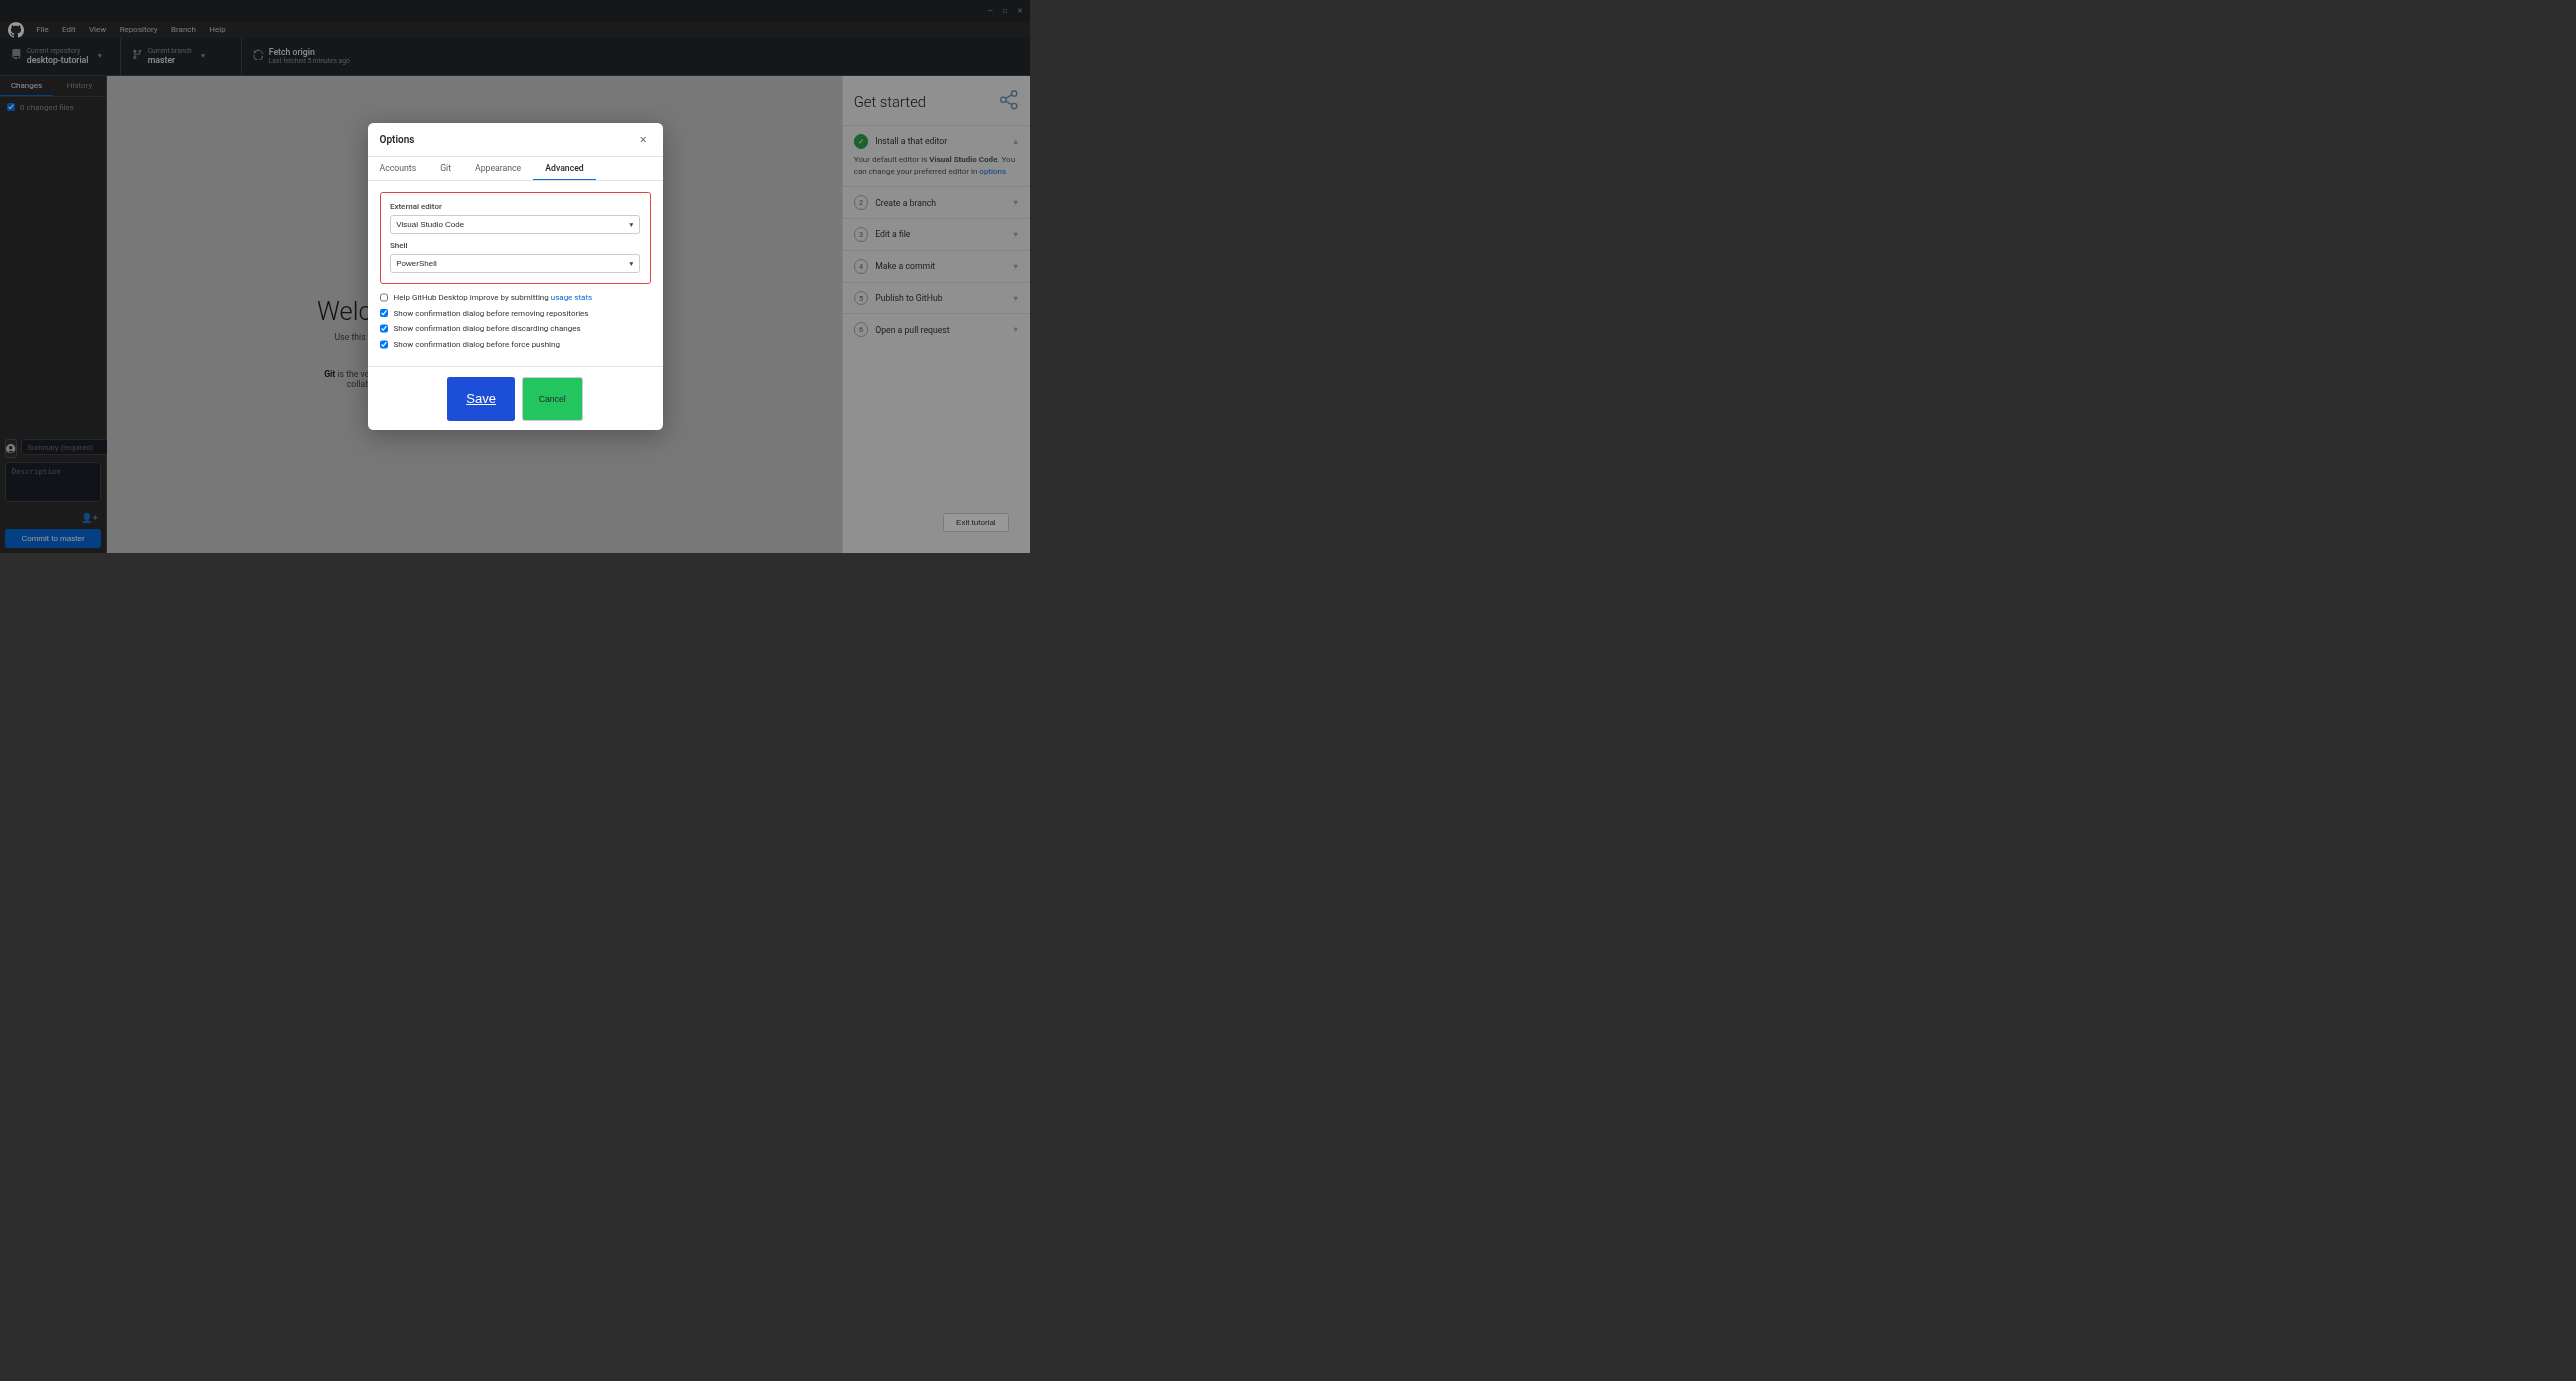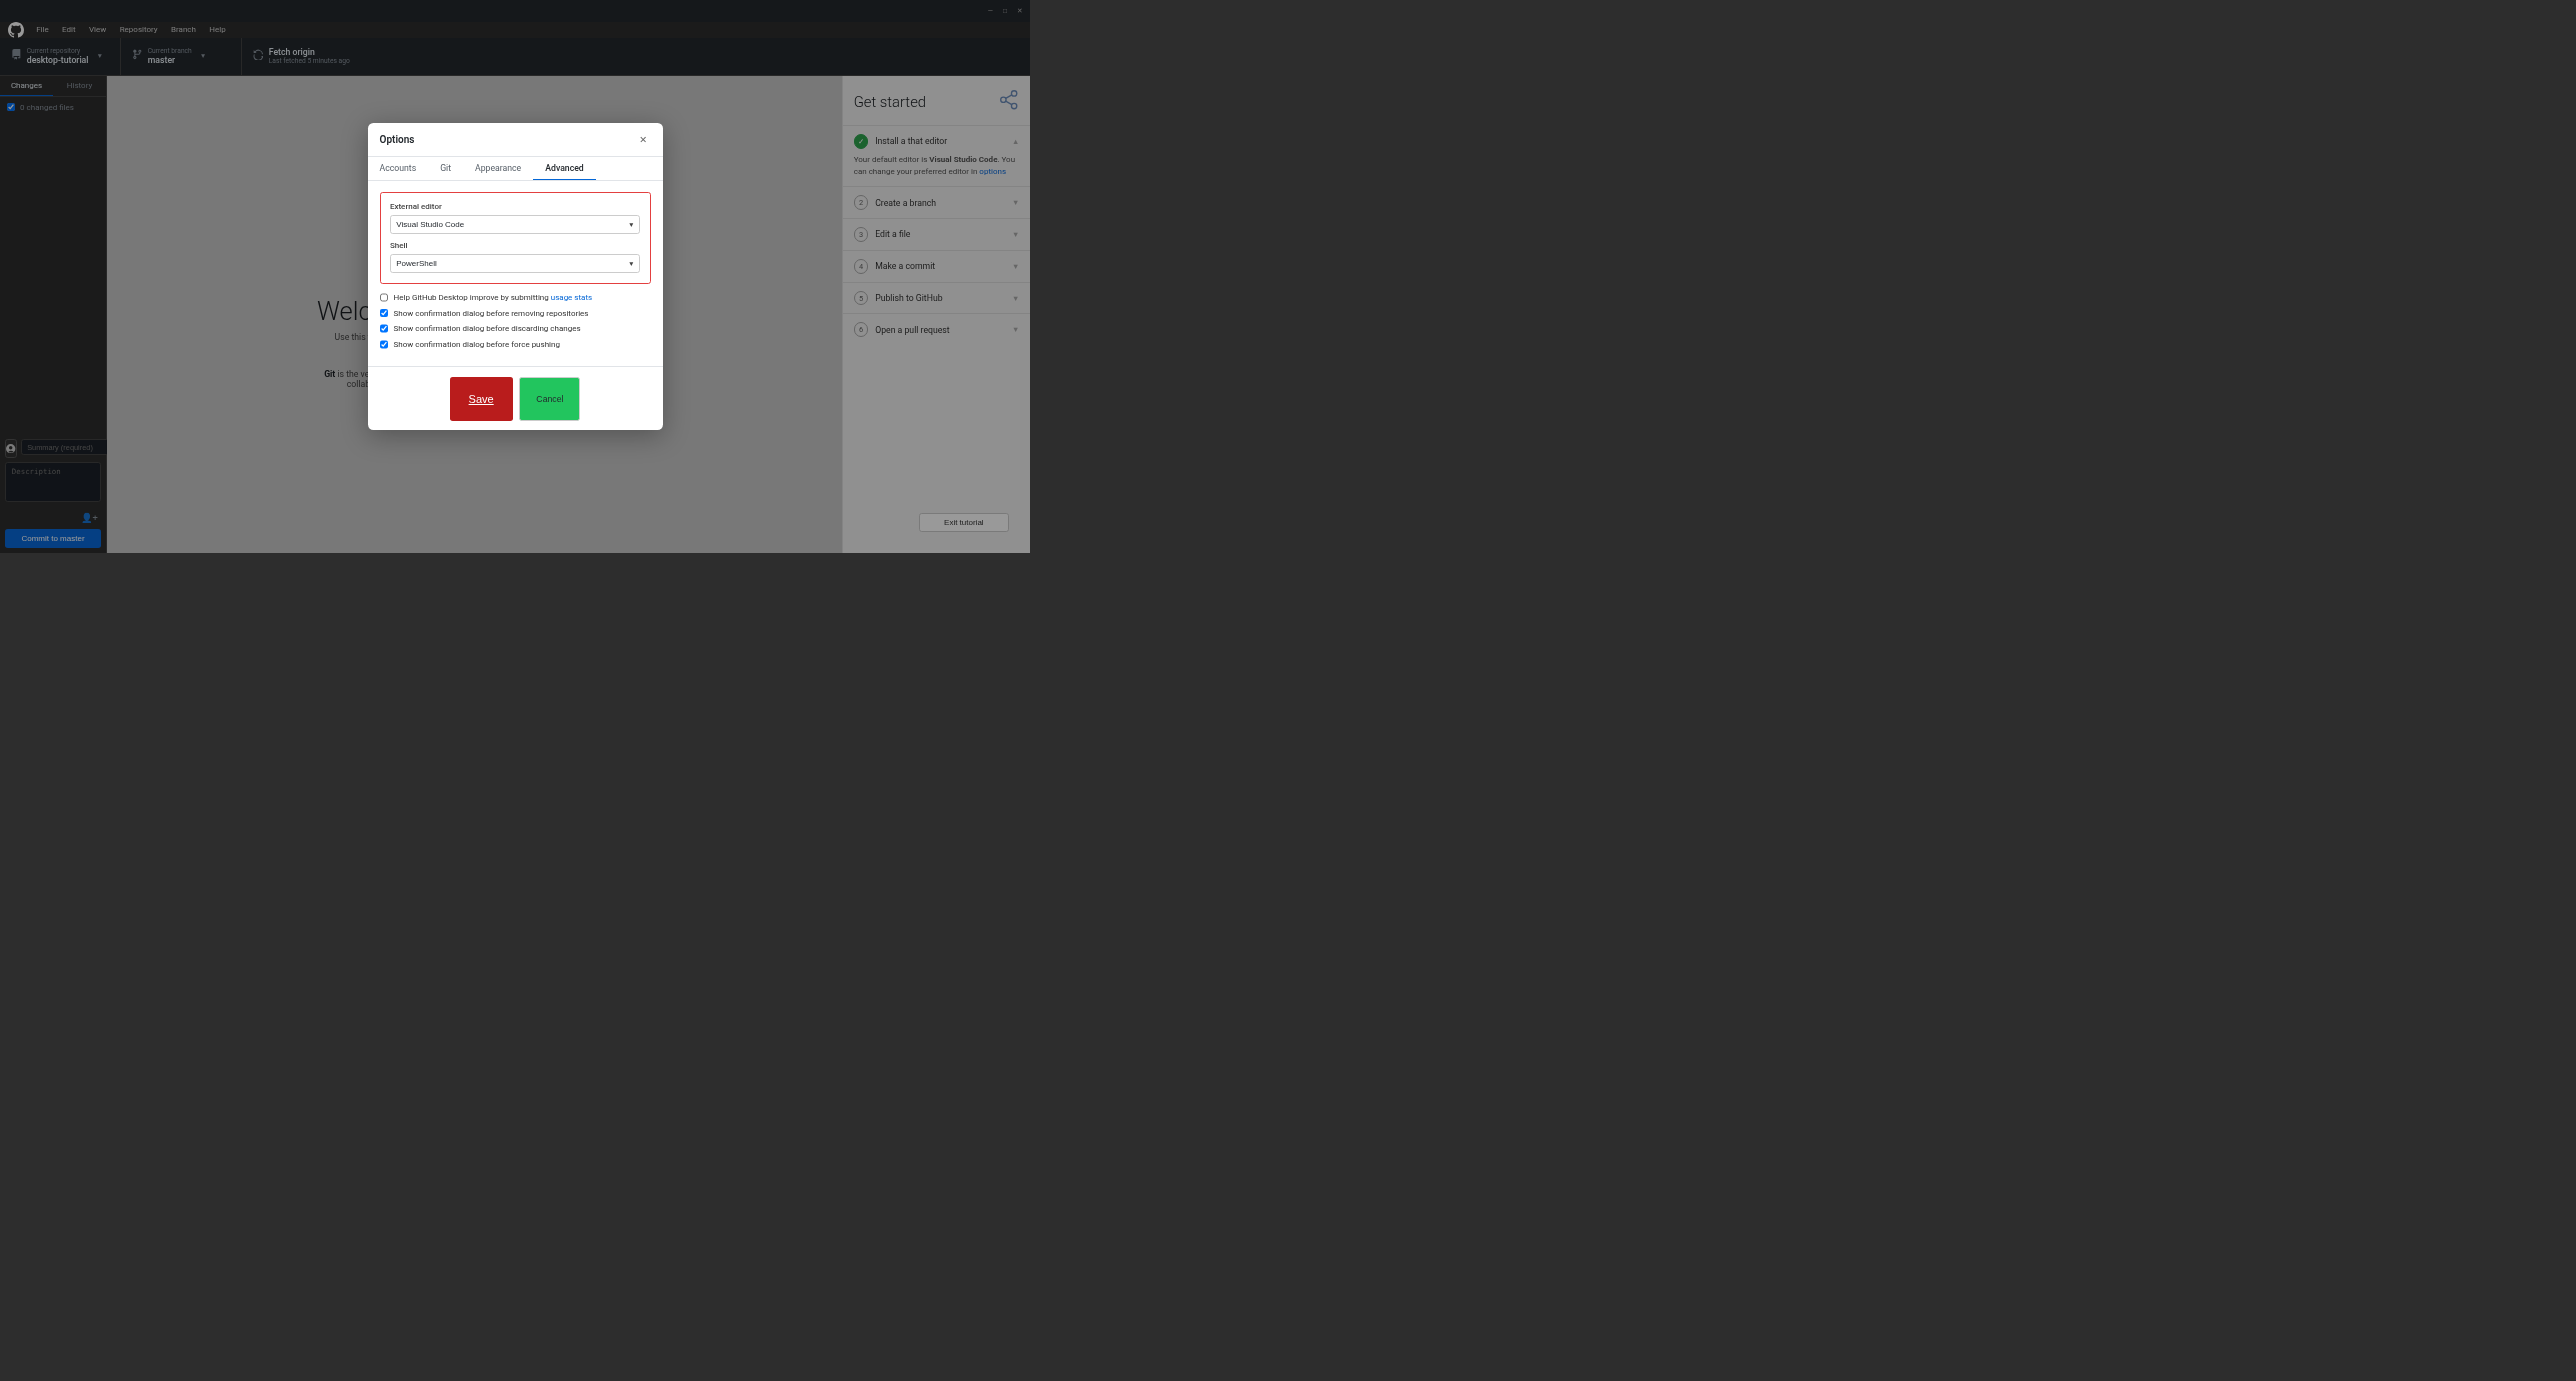--- a/index.html
+++ b/index.html
@@ -280,21 +280,21 @@
       font-size: 8px;
       color: #555;
       line-height: 1.5;
     }
     .step-expanded a { color: #0969da; text-decoration: none; }
     .exit-tutorial-btn {
       margin: auto 10.7px 10.7px;
       background: #fff;
       border: 0.7px solid #ccc;
       border-radius: 2.7px;
-      padding: 4px 24px;
+      padding: 4px 12px;
       font-size: 8px;
       color: #333;
       cursor: pointer;
       text-align: center;
     }
 
     
     .modal-overlay {
       position: absolute;
       top: 0; left: 0; right: 0; bottom: 0;
@@ -406,26 +406,26 @@
     }
     .checkbox-row a { color: #0366d6; text-decoration: none; }
     .modal-footer {
       display: flex;
       justify-content: center;
       gap: 6.7px;
       padding: 9.4px 12px;
       border-top: 0.7px solid #e1e4e8;
     }
     .btn-primary {
-      background: #b91c1c;
+      background: #1d4ed8;
       color: #fff;
       border: none;
       border-radius: 2.7px;
       padding: 4.7px 19px;
-      font-size: 11px;
+      font-size: 13px;
       cursor: pointer;
       font-weight: 500;
       text-decoration: underline;
     }
     .btn-secondary {
       background: #22c55e;
       color: #24292e;
       border: 0.7px solid #ccc;
       border-radius: 2.7px;
       padding: 16px 16px;

